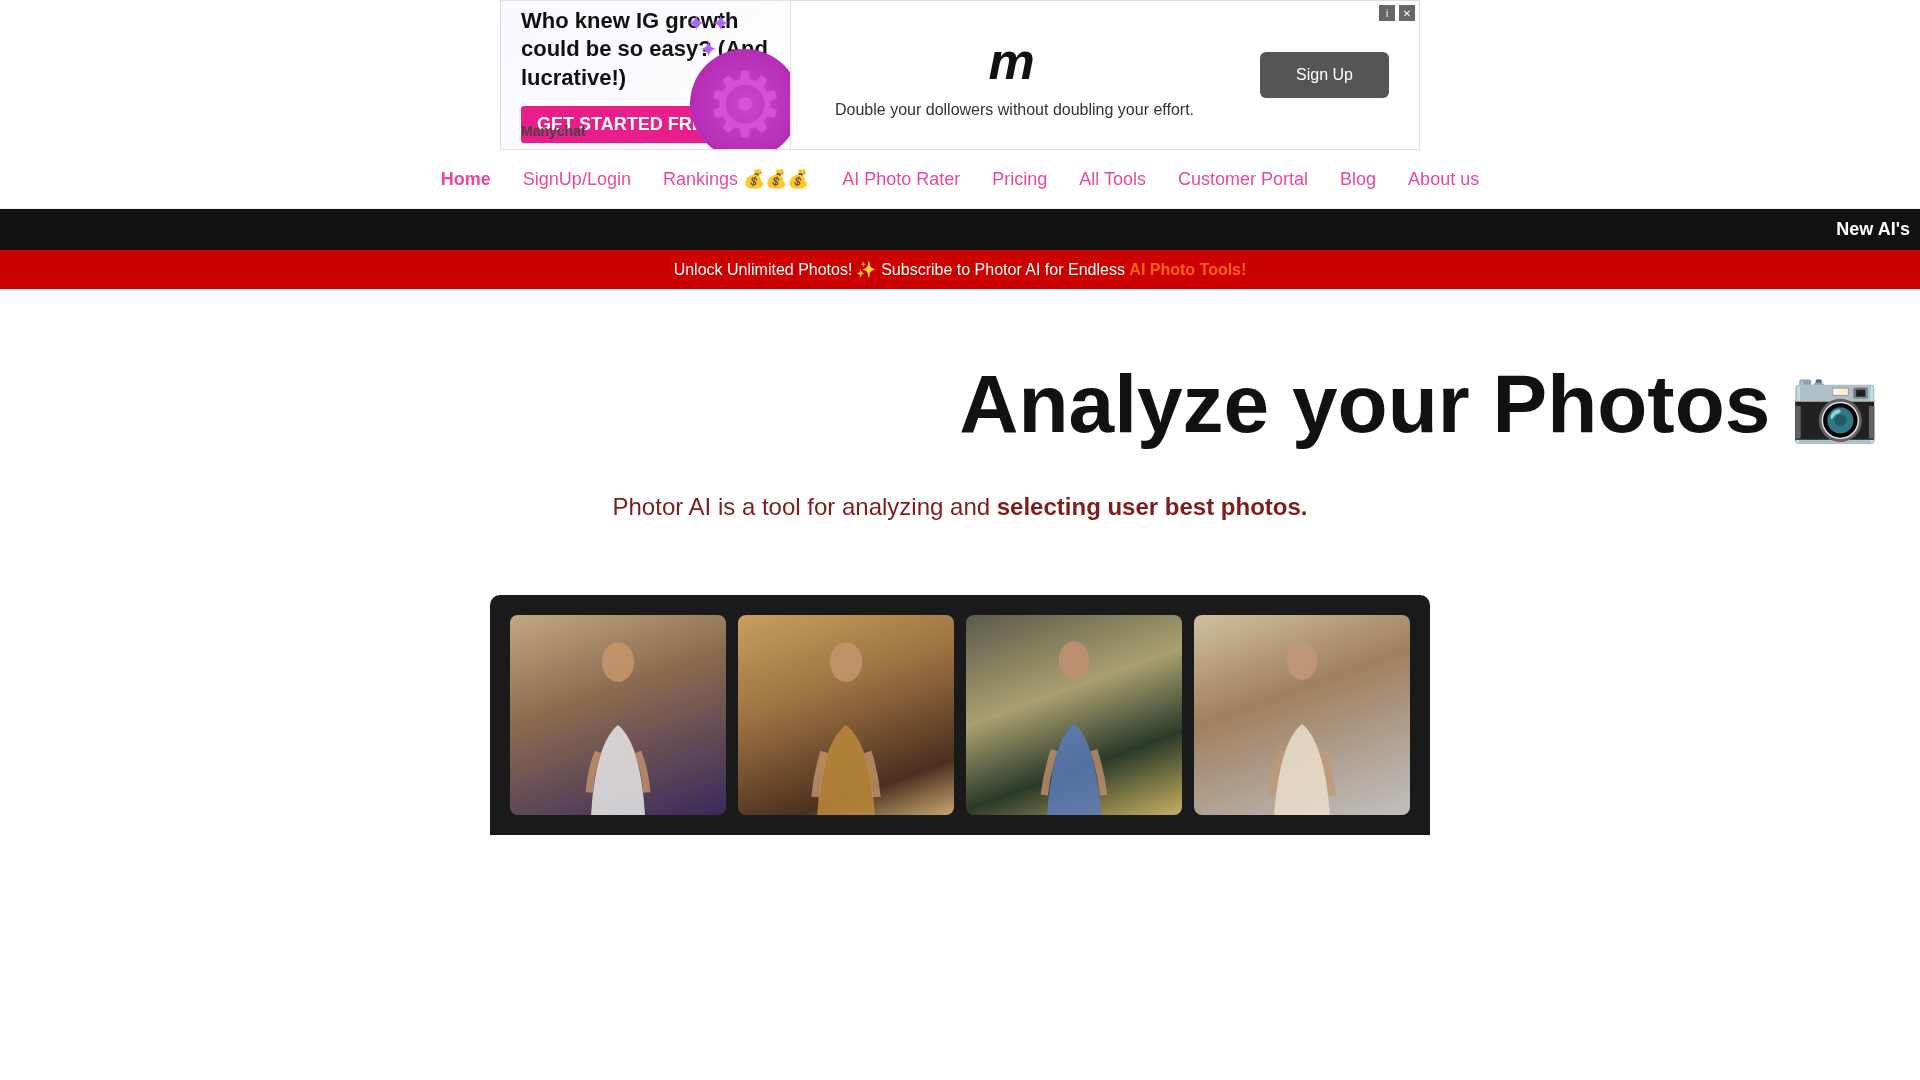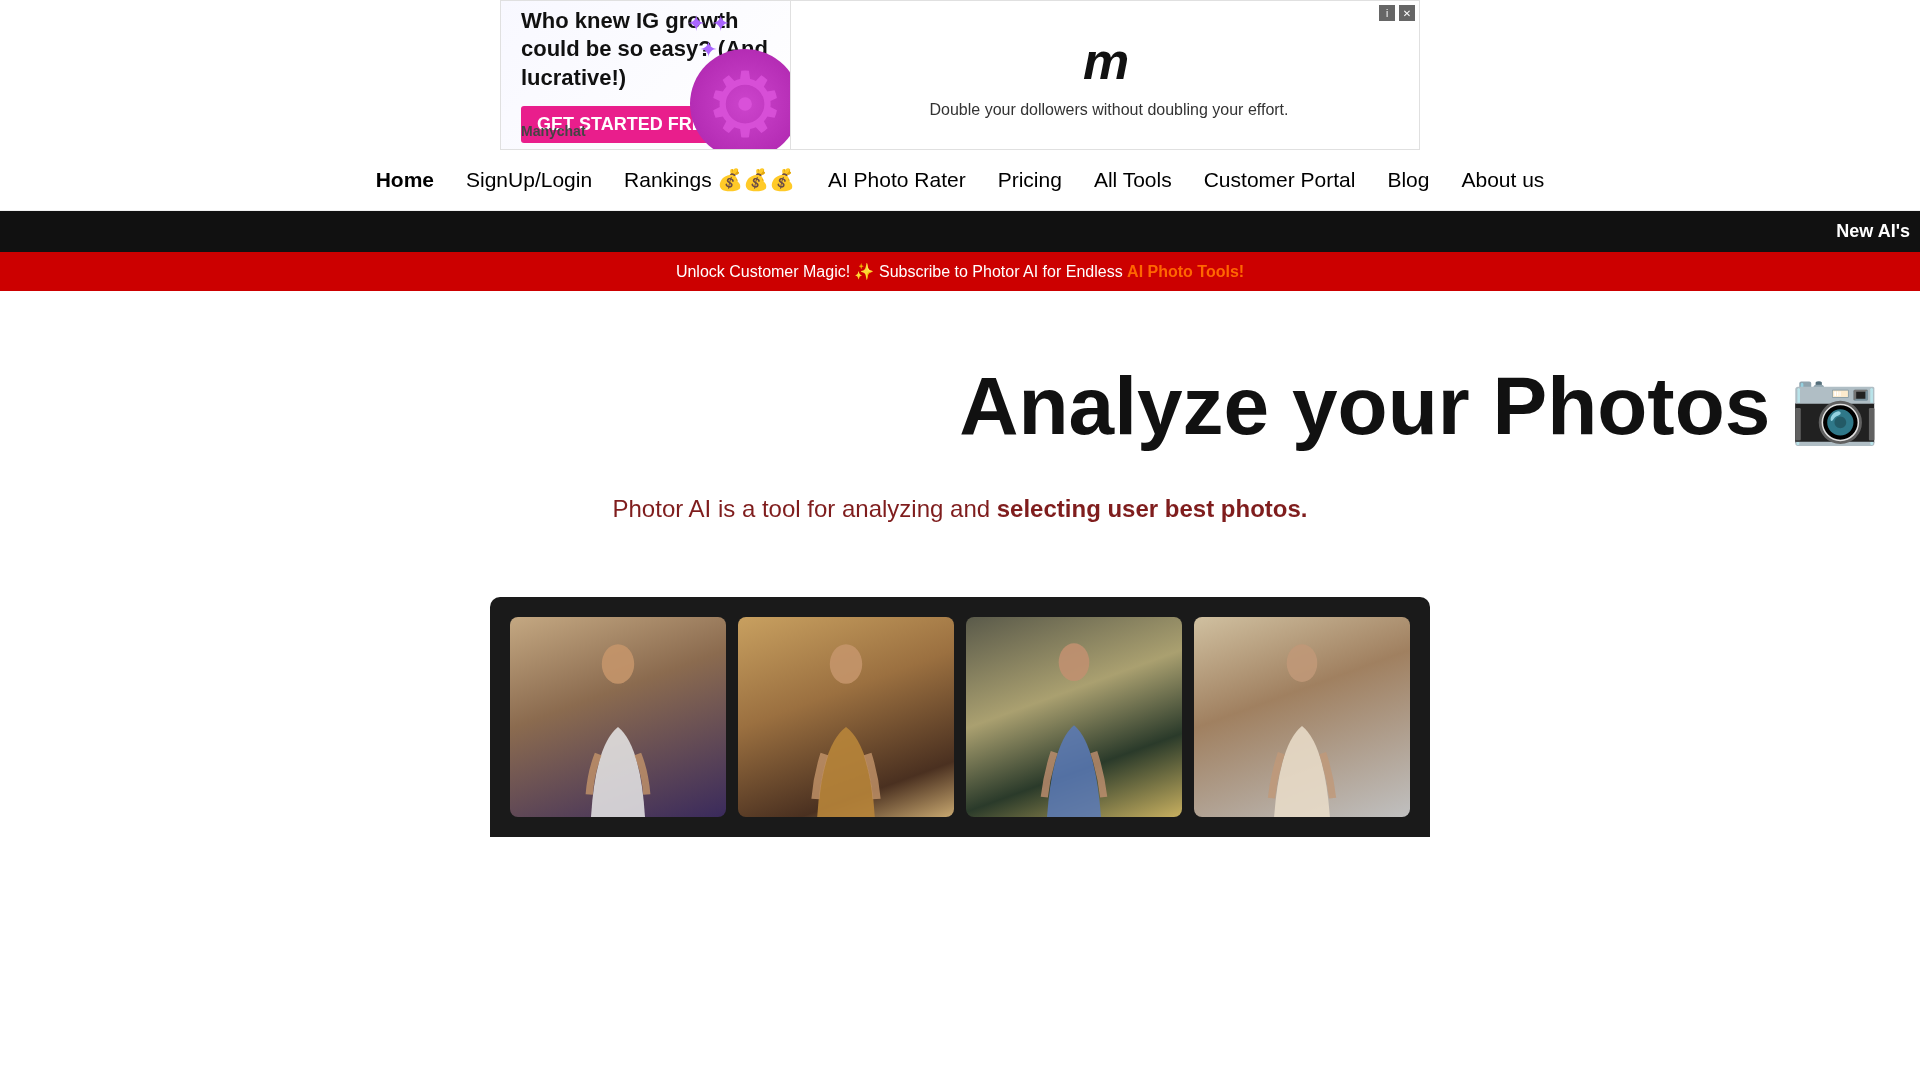--- a/index.html
+++ b/index.html
@@ -165,22 +165,22 @@
     nav {
       display: flex;
       align-items: center;
       justify-content: center;
       padding: 18px 40px;
       background: #fff;
       border-bottom: 1px solid #f0f0f0;
       gap: 32px;
     }
     .nav-link {
-      font-size: 21px;
-      color: #000000;
+      font-size: 18px;
+      color: #ec4899;
       text-decoration: none;
       font-weight: 500;
       cursor: pointer;
     }
     .nav-link.active {
       font-weight: 700;
     }
 
     
     .black-banner {
@@ -287,40 +287,43 @@
     <div class="ad-gear-area">
       <div class="ad-gear"></div>
     </div>
   </div>
 
   <div class="ad-middle">
     <div class="ad-logo">m</div>
     <div class="ad-tagline">Double your dollowers without doubling your effort.</div>
   </div>
 
+  <div class="ad-right">
+    <button class="ad-signup-btn">Sign Up</button>
+  </div>
 </div>
 
 <nav>
   <a class="nav-link active">Home</a>
   <a class="nav-link">SignUp/Login</a>
   <a class="nav-link">Rankings 💰💰💰</a>
   <a class="nav-link">AI Photo Rater</a>
   <a class="nav-link">Pricing</a>
   <a class="nav-link">All Tools</a>
   <a class="nav-link">Customer Portal</a>
   <a class="nav-link">Blog</a>
   <a class="nav-link">About us</a>
 </nav>
 
 <div class="black-banner">
   <span>New AI's</span>
 </div>
 
 <div class="red-banner">
-  <span>Unlock Customer Magic! ✨ Subscribe to Photor AI for Endless </span><span class="highlight">AI Photo Tools!</span>
+  <span>Unlock Unlimited Photos! ✨ Subscribe to Photor AI for Endless </span><span class="highlight">AI Photo Tools!</span>
 </div>
 
 <div class="hero">
   <h1 class="hero-title">
     <span>Analyze your Photos</span>
     <span class="hero-camera">📷</span>
   </h1>
   <p class="hero-subtitle">
     <span>Photor AI is a tool for analyzing and </span><strong>selecting user best photos.</strong>
   </p>

